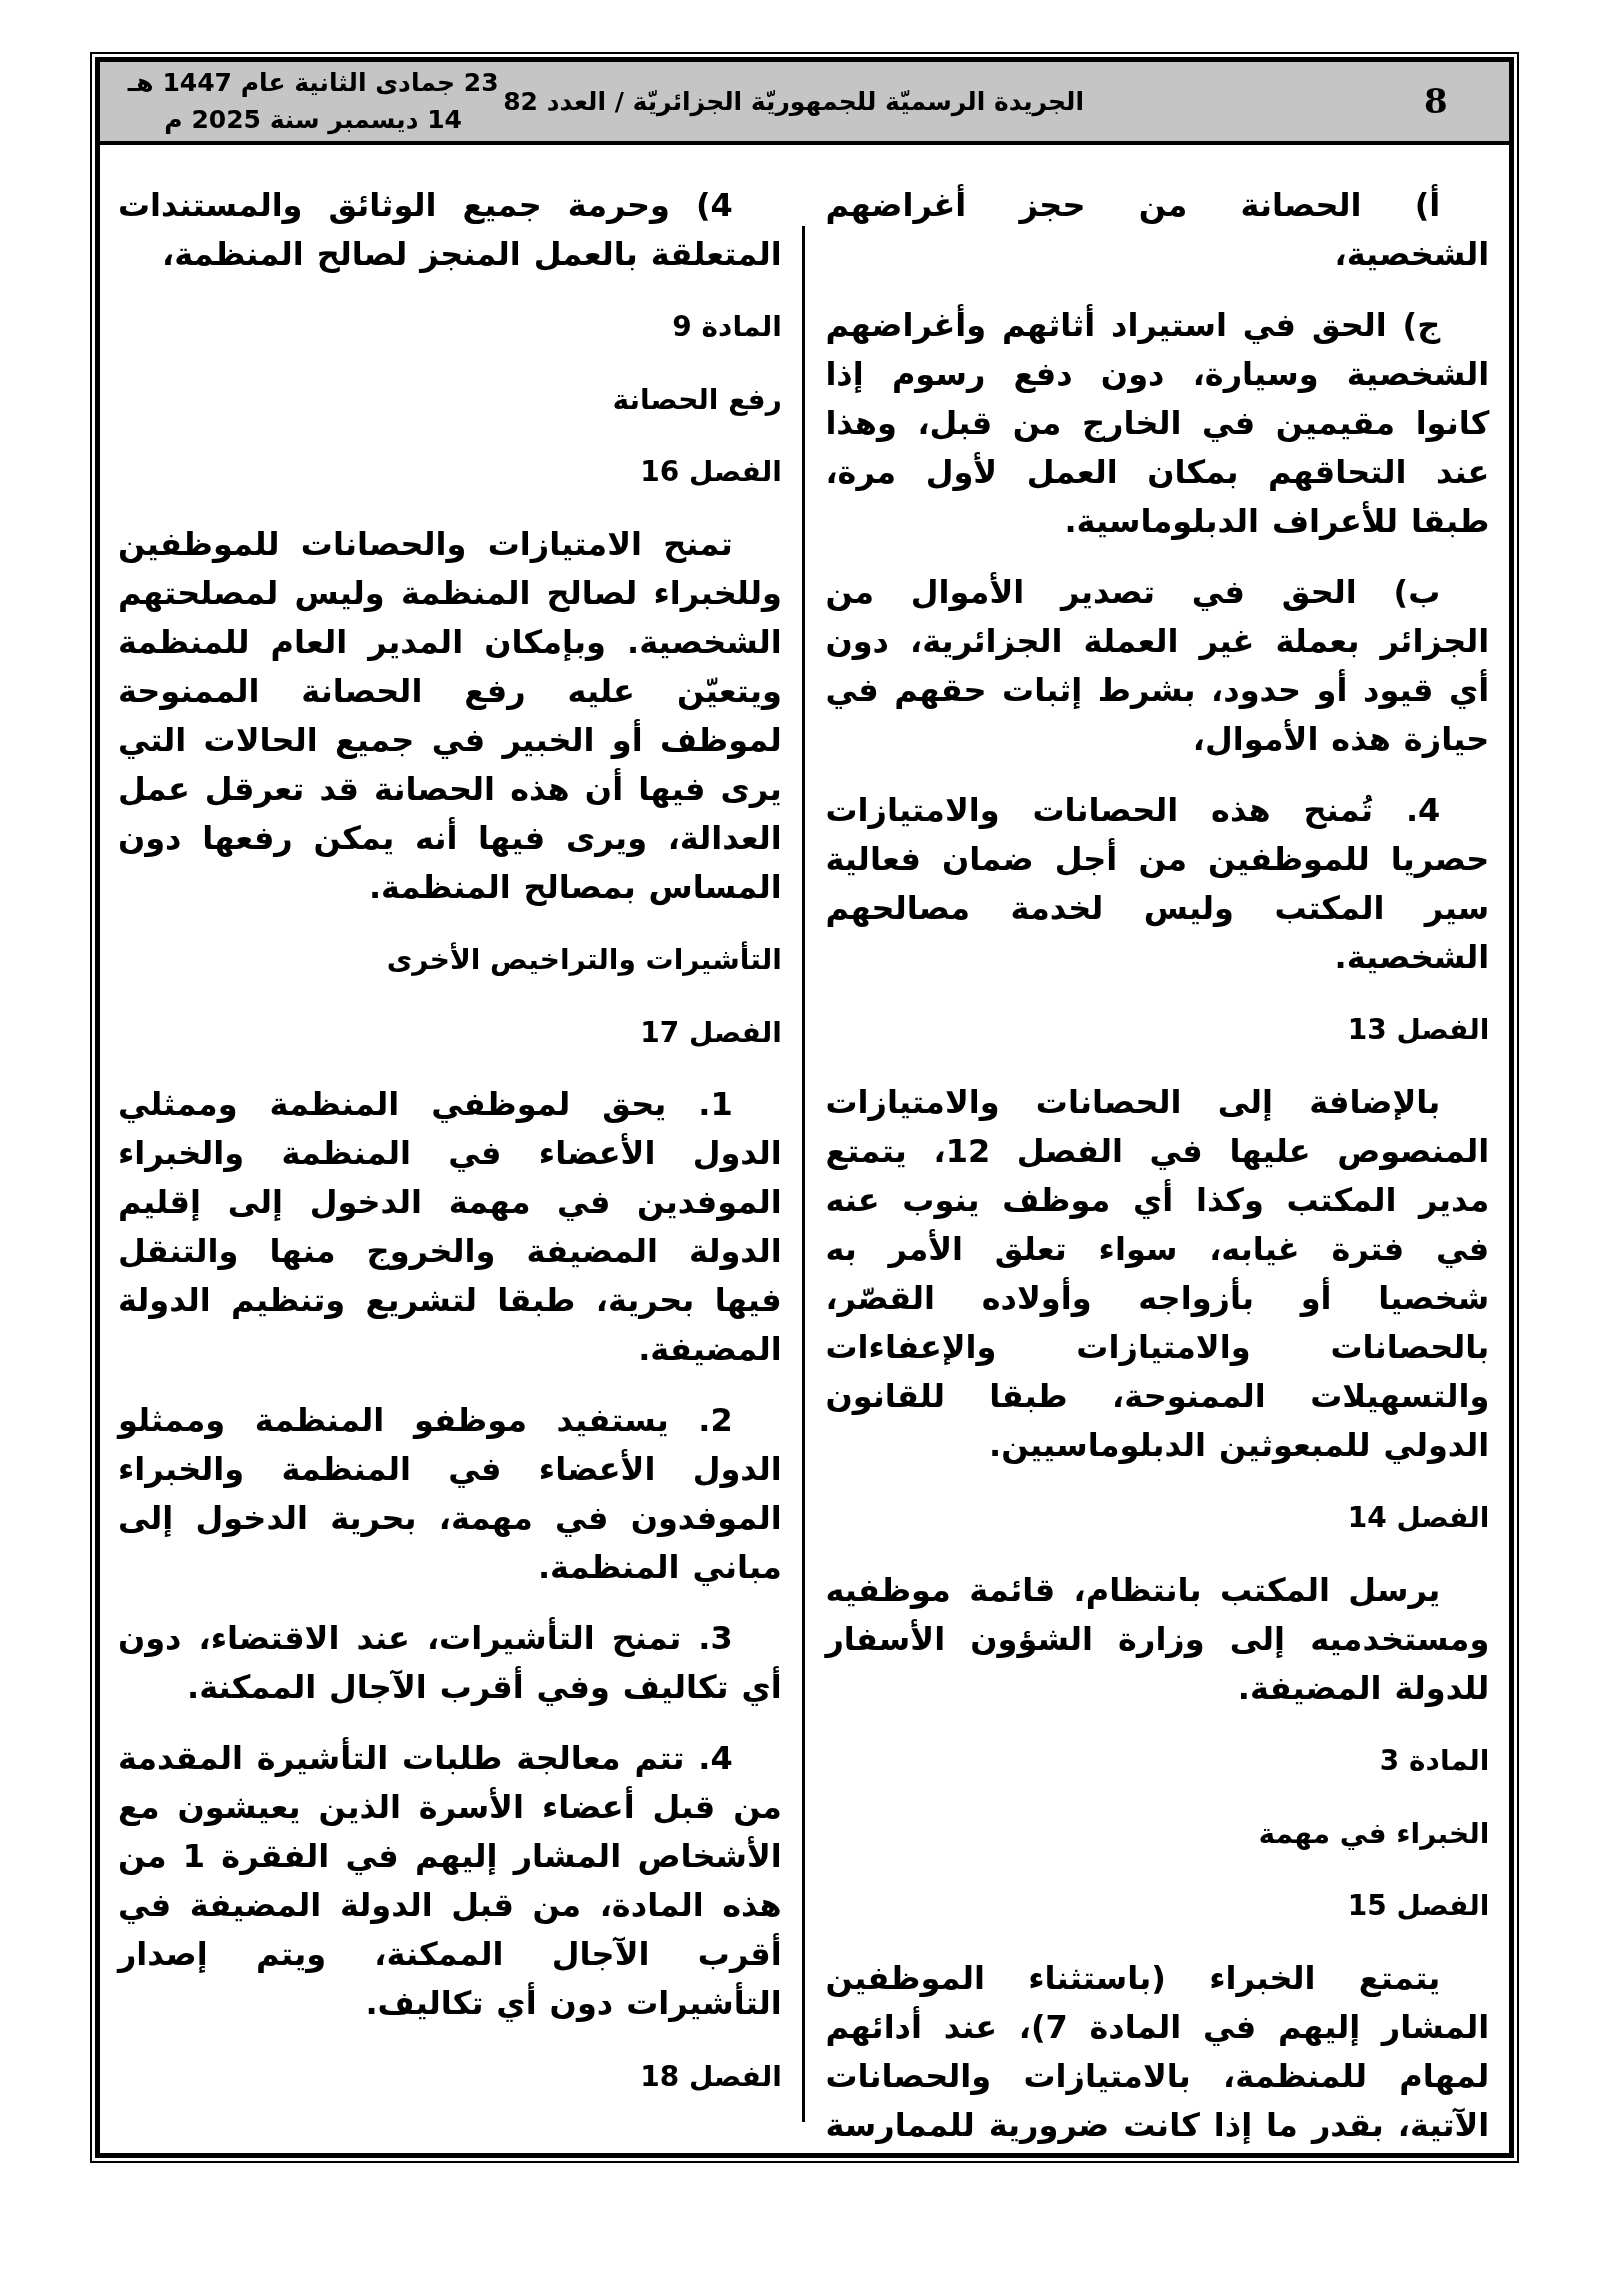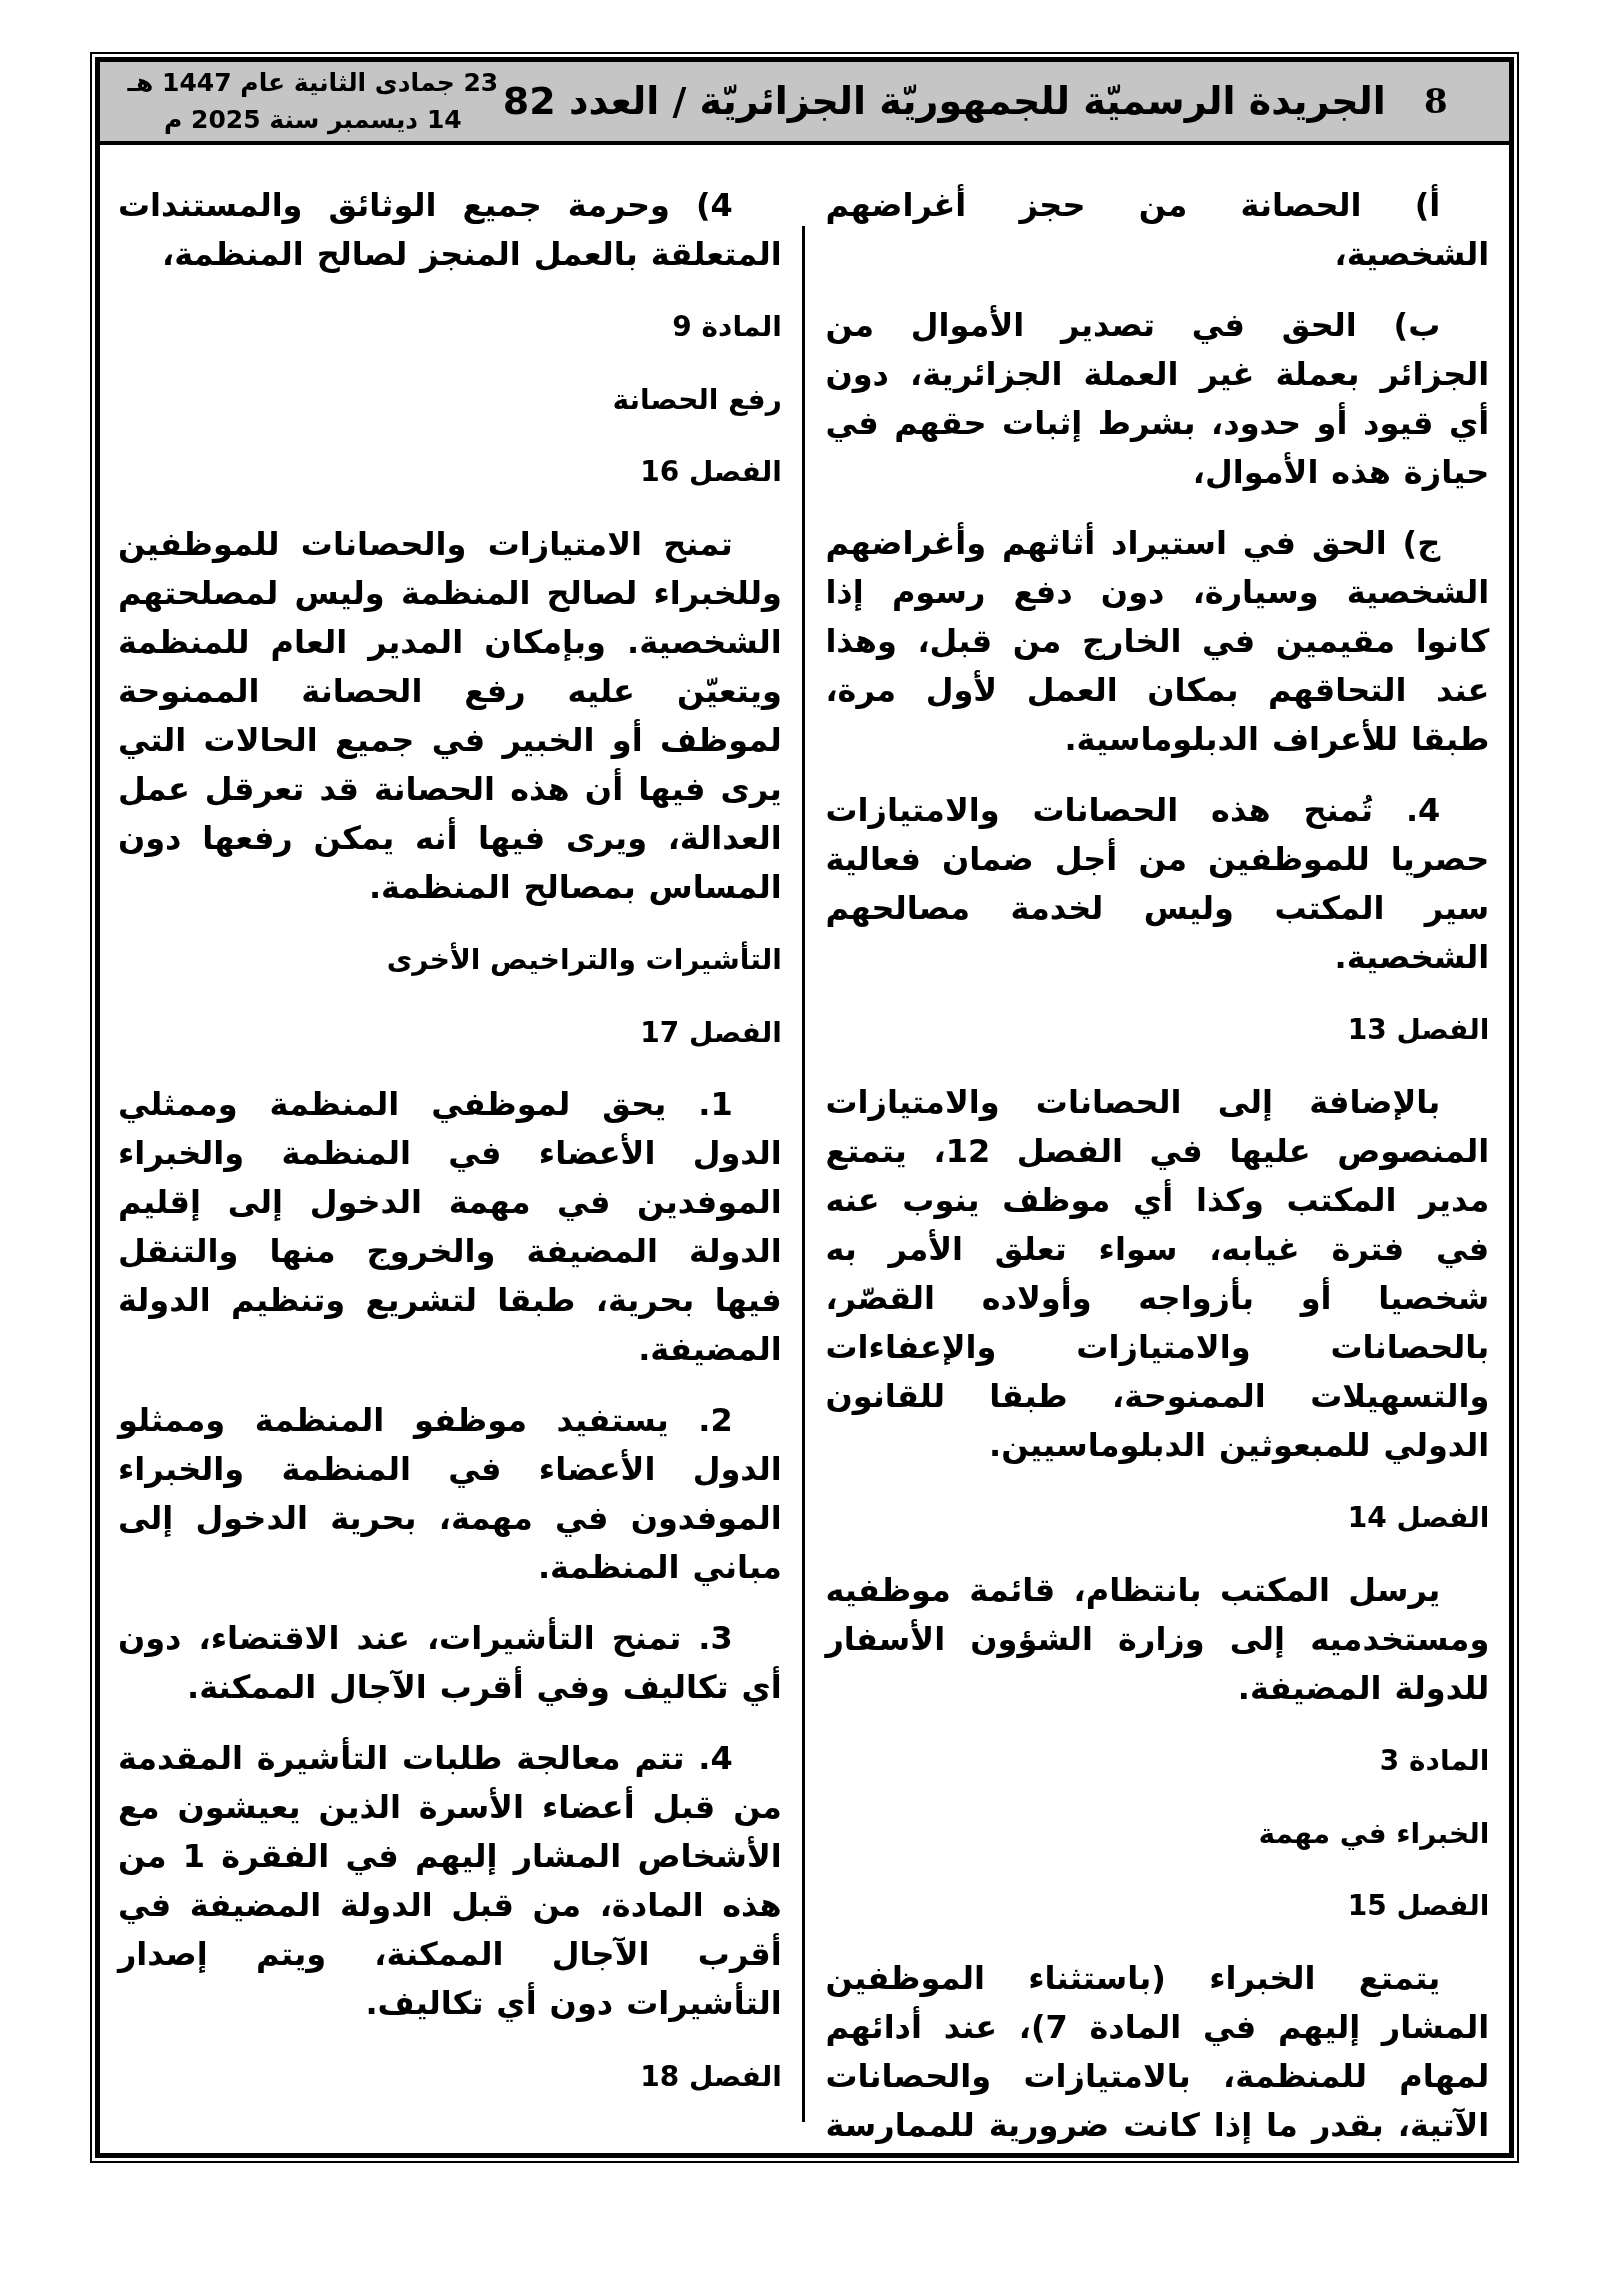--- a/index.html
+++ b/index.html
@@ -18,21 +18,21 @@
   }
   .header-bar{
     flex:0 0 auto;height:83px;background:#c5c5c5;border-bottom:4.5px solid #000;
     display:flex;align-items:center;direction:rtl;padding:0 23.5px;box-sizing:border-box;
   }
   .page-number{
     flex:0 0 100px;text-align:center;font-family:"DejaVu Serif",serif;
     font-size:34px;font-weight:bold;
   }
   .journal-title{
-    flex:1 1 auto;text-align:left;font-size:38px;font-weight:bold;
+    flex:1 1 auto;text-align:left;font-size:25px;font-weight:bold;
     white-space:nowrap;
   }
   .date-block{
     flex:0 0 380px;text-align:center;font-size:25px;font-weight:bold;line-height:37px;
   }
   .page-body{
     flex:1 1 auto;display:flex;direction:rtl;align-items:stretch;
     padding:36px 11px 0 11px;overflow:hidden;
   }
   .text-column{flex:1 1 0;overflow:hidden;}
@@ -61,22 +61,22 @@
       <div class="journal-title">الجريدة الرسميّة للجمهوريّة الجزائريّة / العدد 82</div>
       <div class="date-block">
         <div>23 جمادى الثانية عام 1447 هـ</div>
         <div>14 ديسمبر سنة 2025 م</div>
       </div>
     </div>
 
     <div class="page-body">
       <div class="text-column col-right">
           <p class="para">أ) الحصانة من حجز أغراضهم الشخصية،</p>
+          <p class="para">ج) الحق في استيراد أثاثهم وأغراضهم الشخصية وسيارة، دون دفع رسوم إذا كانوا مقيمين في الخارج من قبل، وهذا عند التحاقهم بمكان العمل لأول مرة، طبقا للأعراف الدبلوماسية.</p>
           <p class="para">ب) الحق في تصدير الأموال من الجزائر بعملة غير العملة الجزائرية، دون أي قيود أو حدود، بشرط إثبات حقهم في حيازة هذه الأموال،</p>
-          <p class="para">ج) الحق في استيراد أثاثهم وأغراضهم الشخصية وسيارة، دون دفع رسوم إذا كانوا مقيمين في الخارج من قبل، وهذا عند التحاقهم بمكان العمل لأول مرة، طبقا للأعراف الدبلوماسية.</p>
           <p class="para">4. تُمنح هذه الحصانات والامتيازات حصريا للموظفين من أجل ضمان فعالية سير المكتب وليس لخدمة مصالحهم الشخصية.</p>
           <h3 class="heading">الفصل 13</h3>
           <p class="para">بالإضافة إلى الحصانات والامتيازات المنصوص عليها في الفصل 12، يتمتع مدير المكتب وكذا أي موظف ينوب عنه في فترة غيابه، سواء تعلق الأمر به شخصيا أو بأزواجه وأولاده القصّر، بالحصانات والامتيازات والإعفاءات والتسهيلات الممنوحة، طبقا للقانون الدولي للمبعوثين الدبلوماسيين.</p>
           <h3 class="heading">الفصل 14</h3>
           <p class="para">يرسل المكتب بانتظام، قائمة موظفيه ومستخدميه إلى وزارة الشؤون الأسفار للدولة المضيفة.</p>
           <h3 class="heading">المادة 3</h3>
           <h3 class="heading">الخبراء في مهمة</h3>
           <h3 class="heading">الفصل 15</h3>
           <p class="para">يتمتع الخبراء (باستثناء الموظفين المشار إليهم في المادة 7)، عند أدائهم لمهام للمنظمة، بالامتيازات والحصانات الآتية، بقدر ما إذا كانت ضرورية للممارسة الفعلية لمهامهم، بما في ذلك خلال الأسفار التي يقومون بها بمناسبة تأدية وظائفهم أو أثناء هذه المهام :</p>
           <p class="para">1) الحصانة من التوقيف أو حجز أمتعتهم الشخصية،</p>

